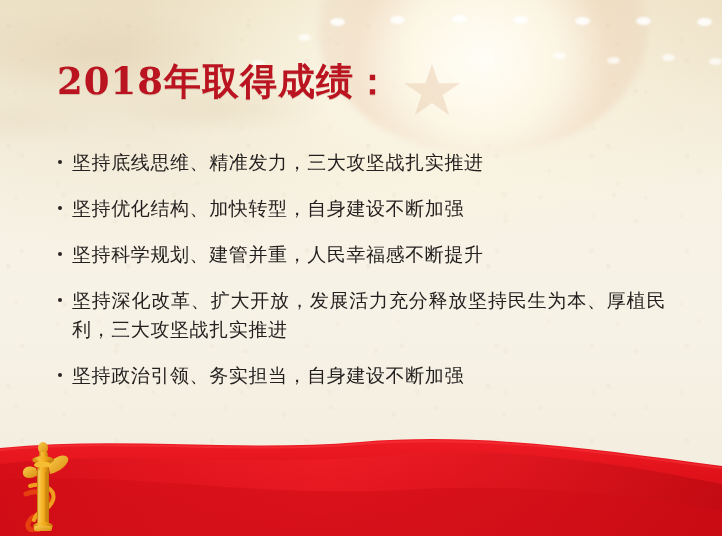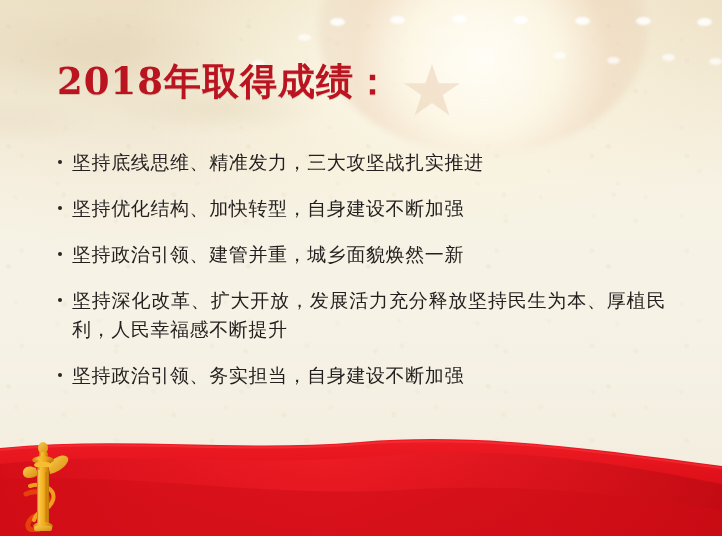--- a/index.html
+++ b/index.html
@@ -176,25 +176,25 @@
     <li class="bullet">
       <span class="dot"></span>
       <span>坚持底线思维、精准发力，三大攻坚战扎实推进</span>
     </li>
     <li class="bullet">
       <span class="dot"></span>
       <span>坚持优化结构、加快转型，自身建设不断加强</span>
     </li>
     <li class="bullet">
       <span class="dot"></span>
-      <span>坚持政治引领、建管并重，城乡面貌焕然一新</span>
-    </li>
-    <li class="bullet">
-      <span class="dot"></span>
-      <span>坚持深化改革、扩大开放，发展活力充分释放坚持民生为本、厚植民利，人民幸福感不断提升</span>
+      <span>坚持科学规划、建管并重，人民幸福感不断提升</span>
+    </li>
+    <li class="bullet">
+      <span class="dot"></span>
+      <span>坚持深化改革、扩大开放，发展活力充分释放坚持民生为本、厚植民利，三大攻坚战扎实推进</span>
     </li>
     <li class="bullet">
       <span class="dot"></span>
       <span>坚持政治引领、务实担当，自身建设不断加强</span>
     </li>
   </ul>
 
   <div class="ribbon">
     <svg viewBox="0 0 722 130" preserveAspectRatio="none">
       <defs>

